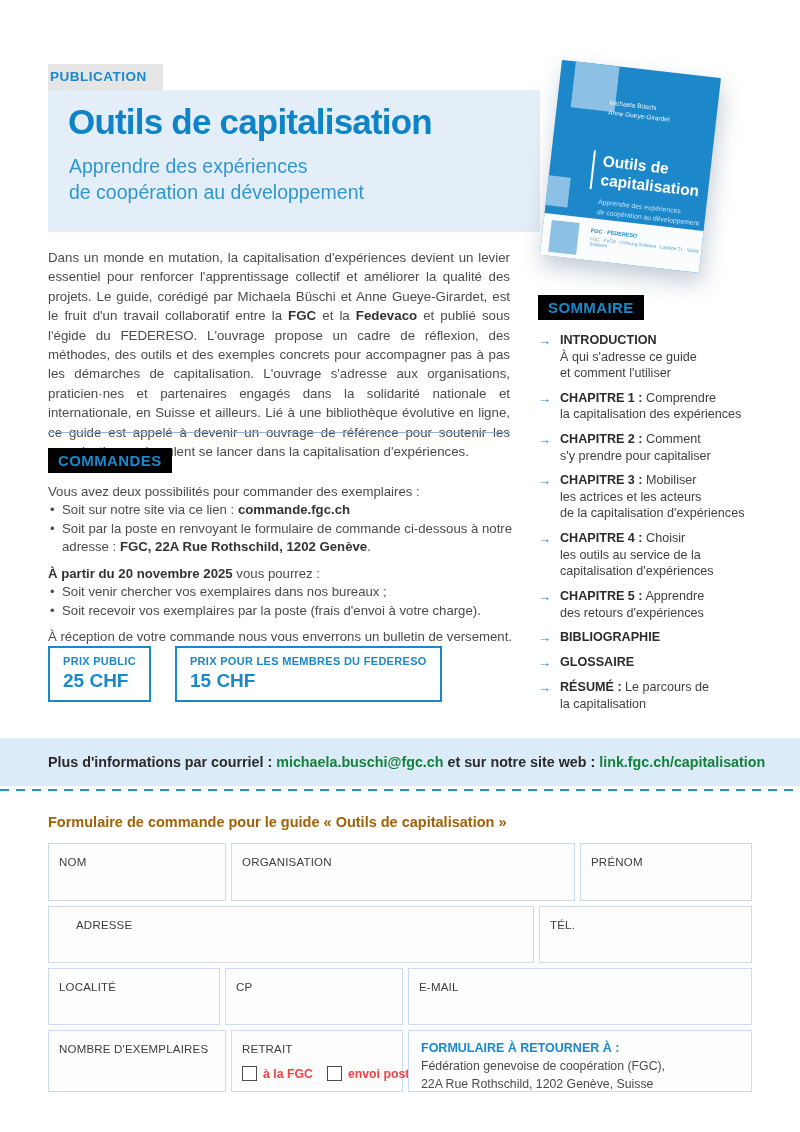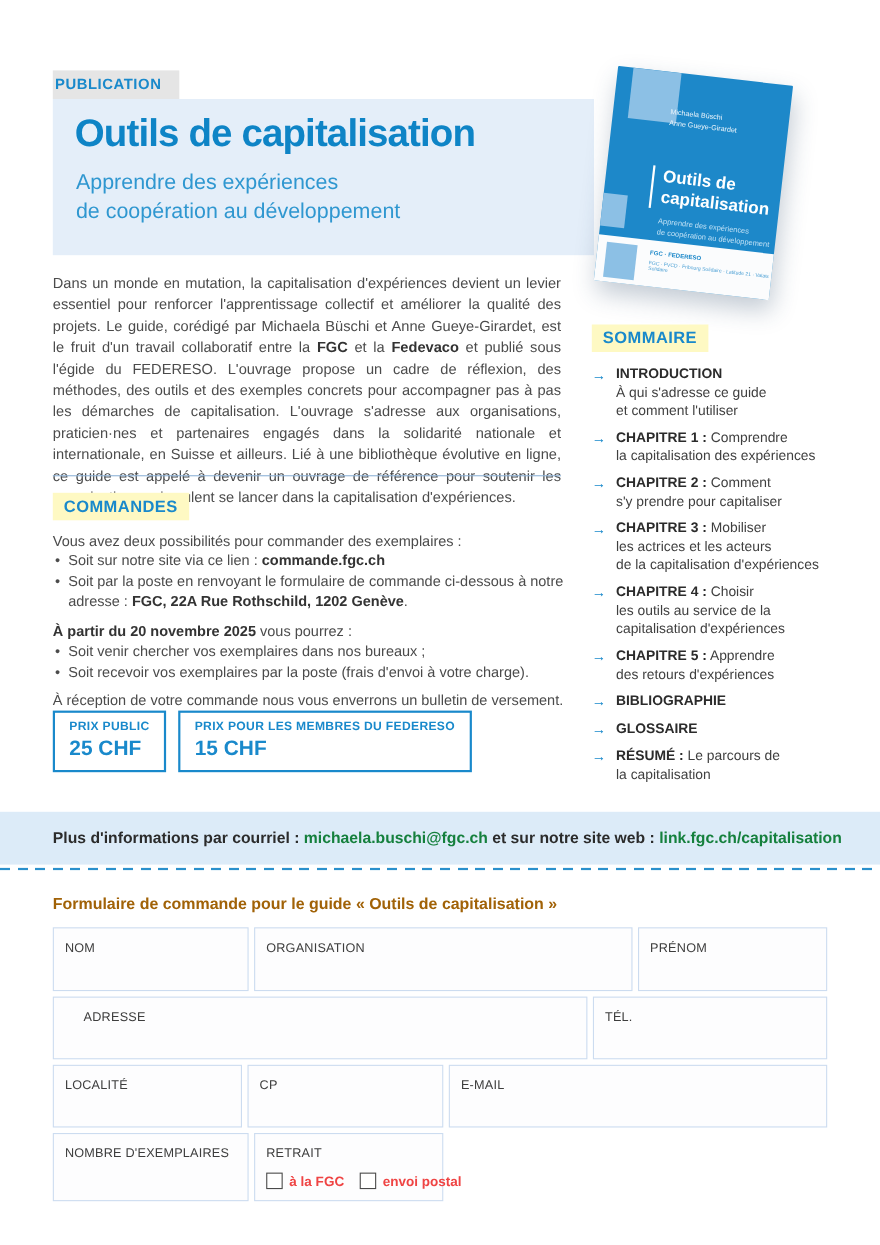--- a/index.html
+++ b/index.html
@@ -45,33 +45,33 @@
   .bk-f1{position:absolute;left:48px;top:9px;color:#1d88c9;font-size:5.5px;font-weight:bold;}
   .bk-f2{position:absolute;left:48px;top:18px;color:#4a9fd4;font-size:4.6px;}
   
   .intro{
     position:absolute;left:48px;top:248px;width:462px;margin:0;
     font-size:13.3px;line-height:1.46;text-align:justify;color:#4b4b4b;
   }
   .divider{position:absolute;left:48px;top:432px;width:462px;height:0;border:none;border-top:1px solid #8fb4d8;margin:0;}
   
   .section-label{
-    position:absolute;display:inline-block;background:#fef9c3;
+    position:absolute;display:inline-block;background:#000000;
     color:#1989cb;font-size:15px;font-weight:bold;letter-spacing:.4px;
     padding:4px 10px;
   }
   .lbl-commandes{left:48px;top:448px;}
   .commandes{position:absolute;left:48px;top:483px;width:472px;font-size:13.2px;line-height:1.4;color:#4b4b4b;}
   .commandes p{margin:0;}
   .commandes .mt{margin-top:8px;}
   ul.blist{list-style:none;margin:0;padding:0;}
   ul.blist li{padding-left:14px;position:relative;}
   ul.blist li::before{content:"•";position:absolute;left:2px;color:#4b4b4b;}
   
-  .prices{position:absolute;left:48px;top:646px;display:flex;gap:11px;}
+  .prices{position:absolute;left:48px;top:646px;display:flex;gap:24px;}
   .price-box{border:2px solid #1989cb;background:#fff;padding:7px 13px 8px 13px;color:#1989cb;}
   .price-label{font-size:11px;font-weight:bold;letter-spacing:.3px;}
   .price-value{font-size:19px;font-weight:bold;margin-top:3px;}
   
   .lbl-sommaire{left:538px;top:295px;}
   .sommaire{position:absolute;left:538px;top:332px;width:224px;}
   .som-item{display:flex;margin-bottom:8px;}
   .som-arrow{color:#1989cb;font-weight:bold;font-size:13px;width:22px;flex:0 0 22px;line-height:1.32;}
   .som-text{font-size:12.6px;line-height:1.32;color:#3f3f3f;white-space:pre-line;}
   .som-text b{color:#2b2b2b;}
@@ -231,14 +231,19 @@
     <div class="cell w1 h62"><span class="flabel">NOMBRE D'EXEMPLAIRES</span></div>
     <div class="cell w2 h62">
       <span class="flabel">RETRAIT</span>
       <div class="cbrow">
         <span class="cb"></span>
         <span class="cblabel">à la FGC</span>
         <span class="cb"></span>
         <span class="cblabel">envoi postal</span>
       </div>
     </div>
+    <div class="cell grow h62">
+      <div class="ret-head">FORMULAIRE À RETOURNER À :</div>
+      <div class="ret-line">Fédération genevoise de coopération (FGC),</div>
+      <div class="ret-line">22A Rue Rothschild, 1202 Genève, Suisse</div>
+    </div>
   </div>
 </div>
 
 </body></html>

